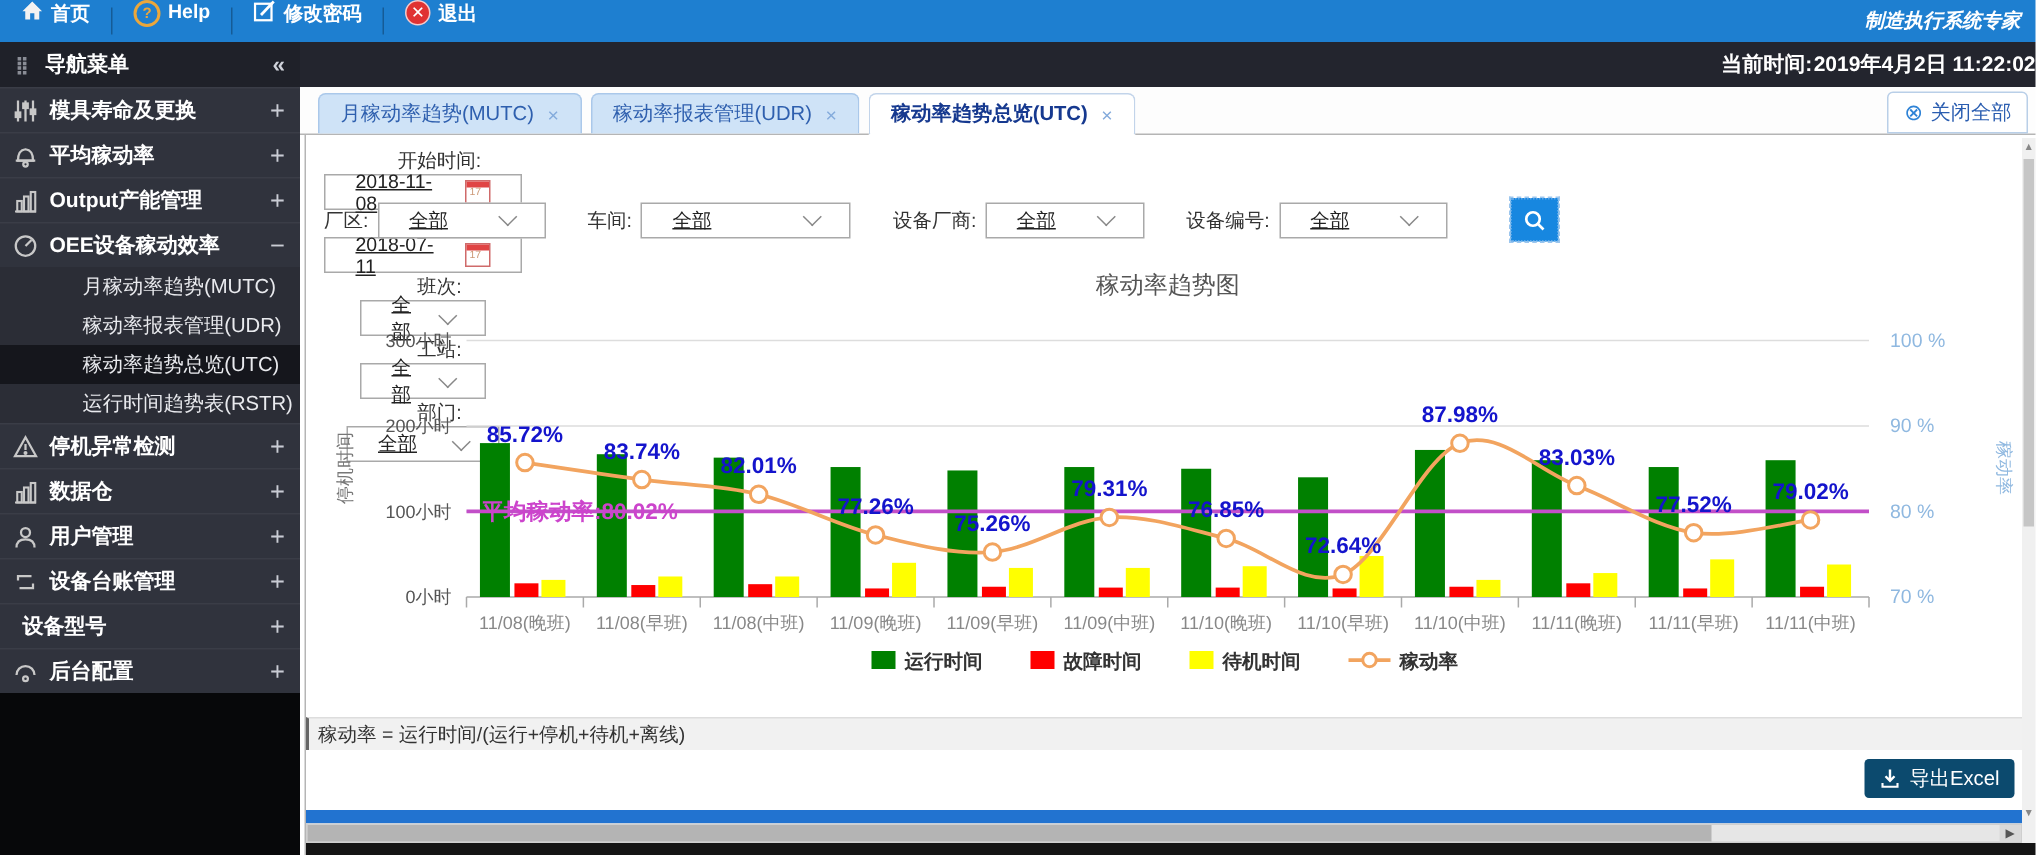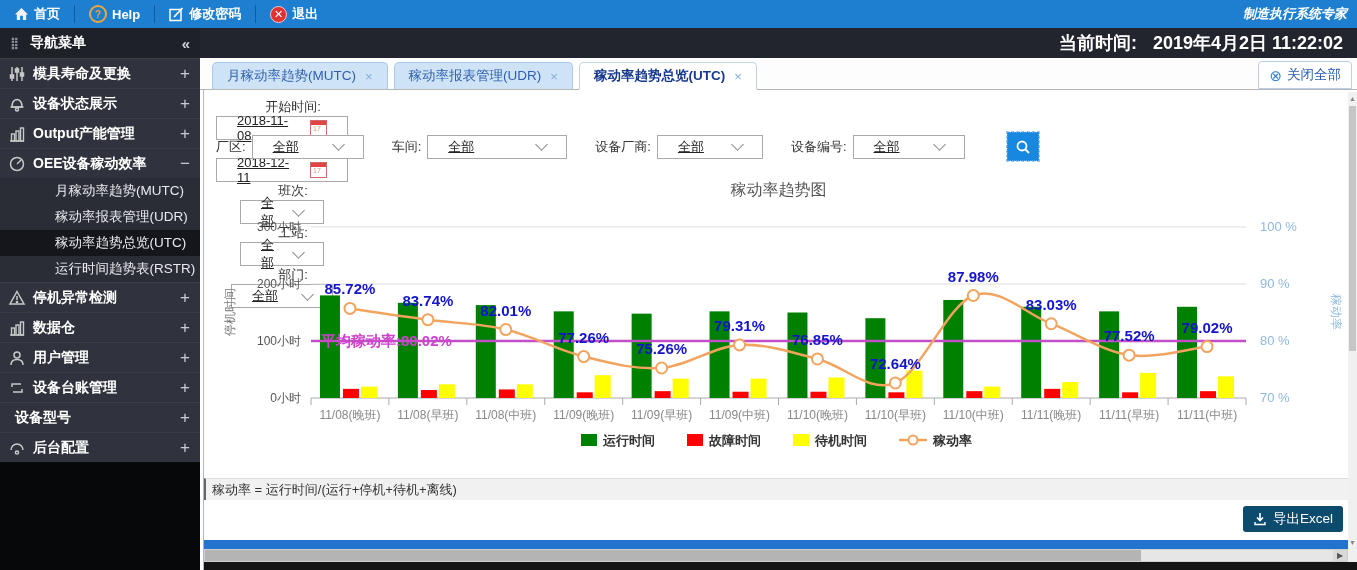--- a/index.html
+++ b/index.html
@@ -1,20 +1,20 @@
 <!DOCTYPE html>
 <html><head>
 <meta charset="utf-8">
 <style>
   html,body{margin:0;padding:0;width:1357px;height:570px;overflow:hidden;
     font-family:"Liberation Sans","DejaVu Sans",sans-serif;background:#fff;}
   
   .topbar{position:absolute;left:0;top:0;width:100%;height:28px;background:#1e7fd0;
     display:flex;align-items:center;color:#fff;font-size:13px;}
-  .tb-item{display:flex;align-items:center;gap:5px;padding:0 14px;height:100%;cursor:pointer;font-weight:bold;}
+  .tb-item{display:flex;align-items:flex-start;gap:5px;padding:0 14px;height:100%;cursor:pointer;font-weight:bold;}
   .tb-sep{width:1px;height:18px;background:rgba(0,0,0,.28);}
   .tb-welcome{font-weight:bold;padding-left:6px;}
   .tb-brand{margin-left:auto;padding-right:10px;font-style:italic;font-weight:bold;font-size:13px;}
   .ic-help{width:14px;height:14px;border-radius:50%;border:2px solid #eba73b;color:#eba73b;
     font-size:10px;font-weight:bold;display:inline-flex;align-items:center;justify-content:center;background:transparent;}
   .ic-exit{width:15px;height:15px;border-radius:50%;background:#e03232;color:#fff;font-size:11px;font-weight:bold;
     display:inline-flex;align-items:center;justify-content:center;border:1px solid #f6caca;}
   
   .sidebar{position:absolute;left:0;top:28px;bottom:0;width:200px;background:#07080a;color:#fff;}
   .sb-head{height:30px;background:#1f2129;display:flex;align-items:center;padding:0 10px;gap:10px;
@@ -28,21 +28,21 @@
   .sb-item .lbl{flex:1;}
   .sb-item .exp{color:#c9ccd4;font-size:17px;font-weight:normal;}
   .sb-item .noico{width:0;}
   .sb-sub{background:#2b2d36;}
   .sb-subitem{height:26px;display:flex;align-items:center;padding-left:55px;font-size:13.5px;color:#e9eaee;cursor:pointer;}
   .sb-subitem.sel{background:#15161c;}
   .sb-ico{width:18px;height:18px;display:inline-flex;align-items:center;justify-content:center;}
   
   .main{position:absolute;left:200px;top:28px;right:0;bottom:0;background:#fff;}
   .timebar{position:absolute;left:0;top:0;right:0;height:30px;background:#23252e;color:#fff;
-    display:flex;align-items:center;justify-content:flex-end;font-size:18px;font-weight:bold;padding-right:14px;box-sizing:border-box;gap:16px;}
+    display:flex;align-items:center;justify-content:flex-end;font-size:14px;font-weight:bold;box-sizing:border-box;gap:1px;}
   
   .tabbar{position:absolute;left:0;top:30px;right:0;height:32px;background:#fdfdfd;border-bottom:1px solid #b5b5b5;
     display:flex;align-items:flex-end;padding-left:12px;box-sizing:border-box;}
   .tab{height:26px;display:flex;align-items:center;padding:0 14px;margin-right:6px;border-radius:5px 5px 0 0;
     background:#cfe3f7;border:1px solid #aac8ea;border-bottom:none;color:#2e5fae;font-size:13.5px;cursor:pointer;gap:9px;}
   .tab.active{background:#fff;border-color:#c2d4ea;color:#16398f;font-weight:bold;margin-bottom:-1px;border-bottom:1px solid #fff;}
   .tab .x{color:#84abdc;font-size:13px;font-weight:normal;cursor:pointer;}
   .closeall{margin-left:auto;margin-right:5px;height:26px;display:flex;align-items:center;gap:5px;padding:0 10px;
     border:1px solid #b9cfe8;border-radius:4px 4px 0 0;background:#fff;color:#2a5db0;font-size:13.5px;cursor:pointer;}
   .circx{color:#2f83d6;font-size:15px;line-height:1;}
@@ -132,21 +132,21 @@
         <span class="exp">+</span>
       </div>
       <div class="sb-item">
         <svg class="sb-ico" width="18" height="18" viewBox="0 0 18 18">
           <g stroke="#c8c8c8" stroke-width="1.5" fill="none">
             <path d="M4 12 Q4 5 9 4.5 Q14 5 14 12 Z"></path>
             <line x1="2.5" y1="12" x2="15.5" y2="12"></line>
             <circle cx="9" cy="14.5" r="1.5"></circle>
           </g>
         </svg>
-        <span class="lbl">设备状态展示</span>
+        <span class="lbl">平均稼动率</span>
         <span class="exp">+</span>
       </div>
       <div class="sb-item">
         <svg class="sb-ico" width="18" height="18" viewBox="0 0 18 18">
           <g stroke="#c8c8c8" stroke-width="1.4" fill="none">
             <line x1="2" y1="16" x2="16" y2="16"></line>
             <rect x="3.5" y="9" width="3" height="7"></rect>
             <rect x="8" y="6" width="3" height="10"></rect>
             <rect x="12.5" y="3" width="3" height="13"></rect>
           </g>
@@ -260,21 +260,21 @@
 
   <div class="panel">
     <div class="frow" id="frow1" style="top:8px;flex-direction:column;">
         <span class="flabel">开始时间:</span>
         <div class="field" style="width: 132px;">
           <span class="val">2018-11-08</span>
           <span class="cal"></span>
         </div>
         <span class="flabel">截止时间:</span>
         <div class="field" style="width: 132px;">
-          <span class="val">2018-12-11</span>
+          <span class="val">2018-07-11</span>
           <span class="cal"></span>
         </div>
         <span class="flabel">班次:</span>
         <div class="field" style="width: 84px;">
           <span class="val">全部</span>
           <span class="chev"></span>
         </div>
         <span class="flabel">工站:</span>
         <div class="field" style="width: 84px;">
           <span class="val">全部</span>

